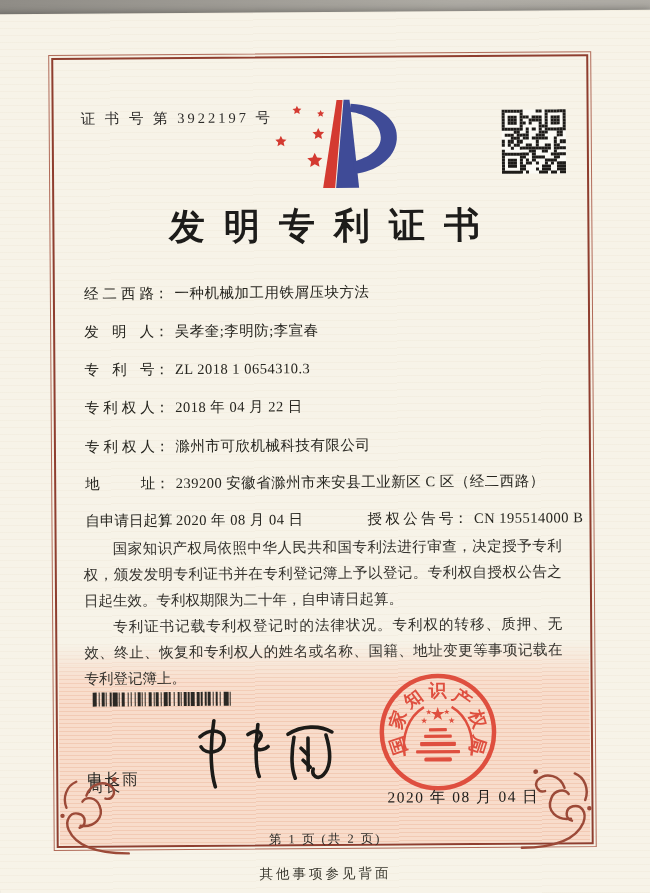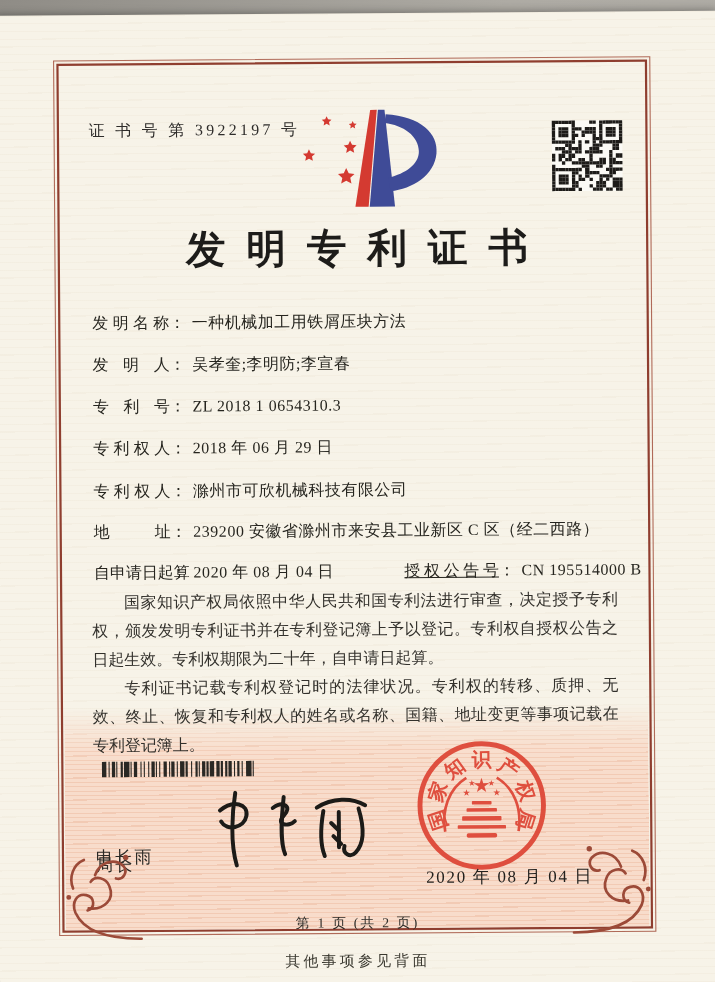--- a/index.html
+++ b/index.html
@@ -35,21 +35,21 @@
   .logo { position:absolute; left:272px; top:84px; width:142px; height:98px; }
   .qr { position:absolute; left:507px; top:99px; width:64px; height:64px;
         display:grid; grid-template-columns:repeat(21,1fr); grid-template-rows:repeat(21,1fr);
         background:#fbfaf5; }
   .qr div.on { background:#1d1b18; }
   .qr div.off { background:transparent; }
   .title { position:absolute; left:0; top:190px; width:100%; text-align:center;
            font-size:36px; font-weight:bold; color:#1d1c1a; letter-spacing:19px; padding-left:19px; }
   .row { position:absolute; left:88px; font-size:14.5px; color:#26251f; white-space:nowrap; }
   .flabel { display:inline-block; width:70px; text-align-last:justify; text-align:justify; }
-  .flabel2 { display:inline-block; width:86px; text-align-last:justify; text-align:justify;text-decoration:underline; }
+  .flabel2 { display:inline-block; width:86px; text-align-last:justify; text-align:justify; }
   .colon { display:inline-block; margin-right:6px; }
   .fval { letter-spacing:.5px; }
   .col2 { margin-left:64px; }
   .body-text { position:absolute; left:86px; top:522px; width:478px;
                font-size:14.5px; line-height:26px; color:#33312c; text-align:justify; }
   .body-text p { text-indent:2em; }
   .barcode { position:absolute; left:94px; top:679px; width:162px; height:14px; font-size:0; }
   .barcode span { display:inline-block; height:100%; }
   .signer { position:absolute; left:88px; font-size:15.5px; color:#2b2a26; letter-spacing:2px; }
   .sig { position:absolute; left:185px; top:698px; width:158px; height:88px; }
@@ -525,30 +525,30 @@
       <div class="on"></div>
       <div class="on"></div>
       <div class="off"></div>
       <div class="on"></div>
       <div class="on"></div>
     </div>
 
   <div class="title">发明专利证书</div>
 
   <div class="row" style="top:271px">
-    <span class="flabel">发明名称</span><span class="colon">：</span><span class="fval">一种机械加工用铁屑压块方法</span>
+    <span class="flabel">经二西路</span><span class="colon">：</span><span class="fval">一种机械加工用铁屑压块方法</span>
   </div>
   <div class="row" style="top:309px">
     <span class="flabel">发明人</span><span class="colon">：</span><span class="fval">吴孝奎;李明防;李宣春</span>
   </div>
   <div class="row" style="top:347px">
     <span class="flabel">专利号</span><span class="colon">：</span><span class="fval">ZL 2018 1 0654310.3</span>
   </div>
   <div class="row" style="top:385px">
-    <span class="flabel">专利权人</span><span class="colon">：</span><span class="fval">2018 年 06 月 29 日</span>
+    <span class="flabel">专利权人</span><span class="colon">：</span><span class="fval">2018 年 04 月 22 日</span>
   </div>
   <div class="row" style="top:424px">
     <span class="flabel">专利权人</span><span class="colon">：</span><span class="fval">滁州市可欣机械科技有限公司</span>
   </div>
   <div class="row" style="top:461px">
     <span class="flabel">地址</span><span class="colon">：</span><span class="fval">239200 安徽省滁州市来安县工业新区 C 区（经二西路）</span>
   </div>
   <div class="row" style="top:498px">
     <span class="flabel">自申请日起算</span><span class="colon">：</span><span class="fval">2020 年 08 月 04 日</span><span class="col2"><span class="flabel2">授权公告号</span><span class="colon">：</span><span class="fval">CN 195514000 B</span></span>
   </div>

